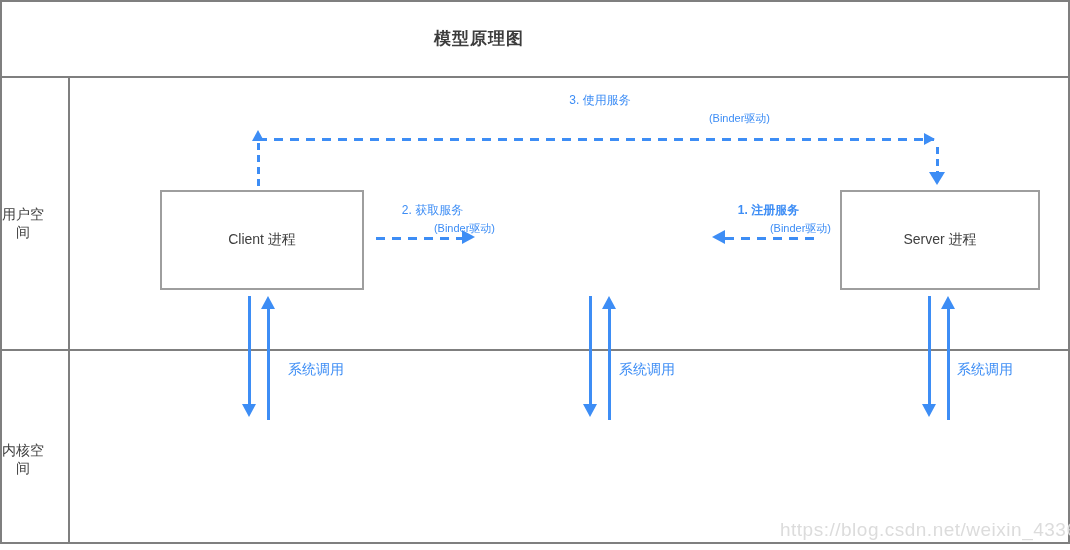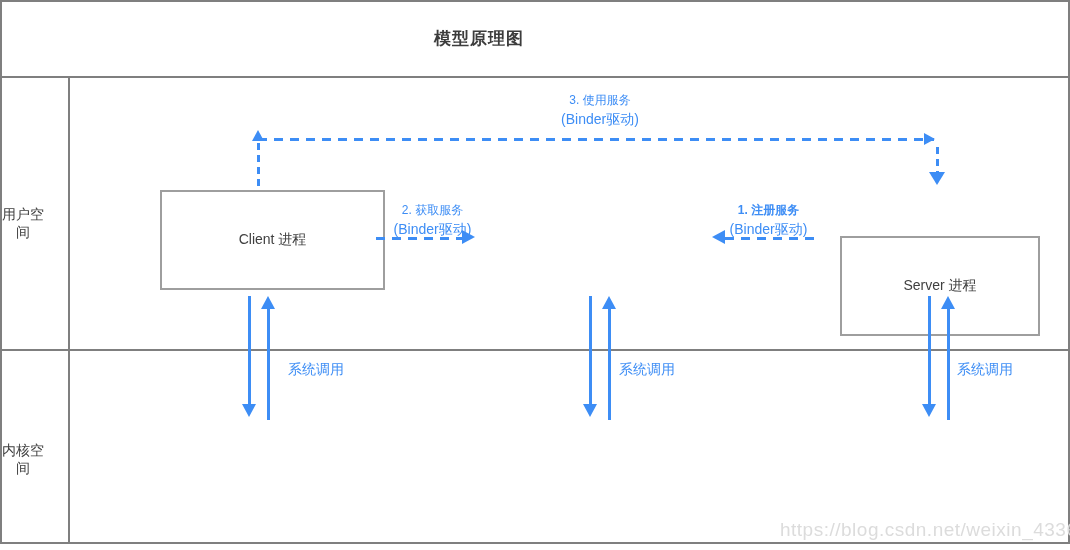--- a/index.html
+++ b/index.html
@@ -15,21 +15,21 @@
   .abs{position:absolute;}
   .frame{left:0;top:0;width:1070px;height:544px;border:2px solid var(--gray);box-sizing:border-box;}
   .hline{background:var(--gray);height:2px;}
   .vline{background:var(--gray);width:2px;}
   .title{left:0;top:0;width:926px;height:76px;display:flex;align-items:center;justify-content:center;
          font-size:17px;font-weight:bold;color:#3c3c3c;letter-spacing:1px;margin-left:16px;}
   .rowlabel{width:46px;text-align:center;font-size:14px;color:var(--ink);}
   .pbox{border:2px solid var(--boxgray);box-sizing:border-box;background:#fff;
         display:flex;align-items:center;justify-content:center;font-size:14px;color:var(--ink);}
   .step{font-size:12px;color:var(--blue);text-align:center;}
-  .via{font-size:14px;color:var(--blue);text-align:center;}
+  .via{font-size:11px;color:var(--blue);text-align:right;}
   .dash-h{height:3px;background:repeating-linear-gradient(90deg,var(--blue) 0 9px,transparent 9px 16px);}
   .dash-v{width:3px;background:repeating-linear-gradient(180deg,var(--blue) 0 7px,transparent 7px 12px);}
   .solid-v{width:3px;background:var(--blue);}
   .tri{width:0;height:0;}
   .tri-right{border-top:7px solid transparent;border-bottom:7px solid transparent;border-left:13px solid var(--blue);}
   .tri-left{border-top:7px solid transparent;border-bottom:7px solid transparent;border-right:13px solid var(--blue);}
   .tri-down{border-left:7px solid transparent;border-right:7px solid transparent;border-top:13px solid var(--blue);}
   .tri-up{border-left:7px solid transparent;border-right:7px solid transparent;border-bottom:13px solid var(--blue);}
   .tri-right-sm{border-top:6px solid transparent;border-bottom:6px solid transparent;border-left:11px solid var(--blue);}
   .tri-up-sm{border-left:6px solid transparent;border-right:6px solid transparent;border-bottom:11px solid var(--blue);}
@@ -44,24 +44,24 @@
 
   <div class="abs frame"></div>
   <div class="abs title">模型原理图</div>
   <div class="abs hline" style="left:0;top:76px;width:1070px;"></div>
   <div class="abs vline" style="left:68px;top:78px;height:466px;"></div>
   <div class="abs hline" style="left:0;top:349px;width:1070px;"></div>
 
   <div class="abs rowlabel" style="left:0;top:206px;">用户空间</div>
   <div class="abs rowlabel" style="left:0;top:442px;">内核空间</div>
 
-  <div class="abs pbox" style="left:160px;top:190px;width:225px;height:100px;">
+  <div class="abs pbox" style="left:160px;top:190px;width:204px;height:100px;">
     <span>Client 进程</span>
   </div>
-  <div class="abs pbox" style="left:840px;top:190px;width:200px;height:100px;margin-top:46px;">
+  <div class="abs pbox" style="left:840px;top:190px;width:200px;height:100px;">
     <span>Server 进程</span>
   </div>
 
   <div class="abs step" style="left:430px;top:92px;width:340px;">3. 使用服务</div>
   <div class="abs via" style="left:430px;top:111px;width:340px;">(Binder驱动)</div>
   <div class="abs tri tri-up-sm" style="left:252px;top:130px;"></div>
   <div class="abs dash-v" style="left:257px;top:143px;height:46px;"></div>
   <div class="abs dash-h" style="left:258px;top:138px;width:676px;"></div>
   <div class="abs tri tri-right-sm" style="left:924px;top:133px;"></div>
   <div class="abs dash-v" style="left:936px;top:147px;height:26px;"></div>

